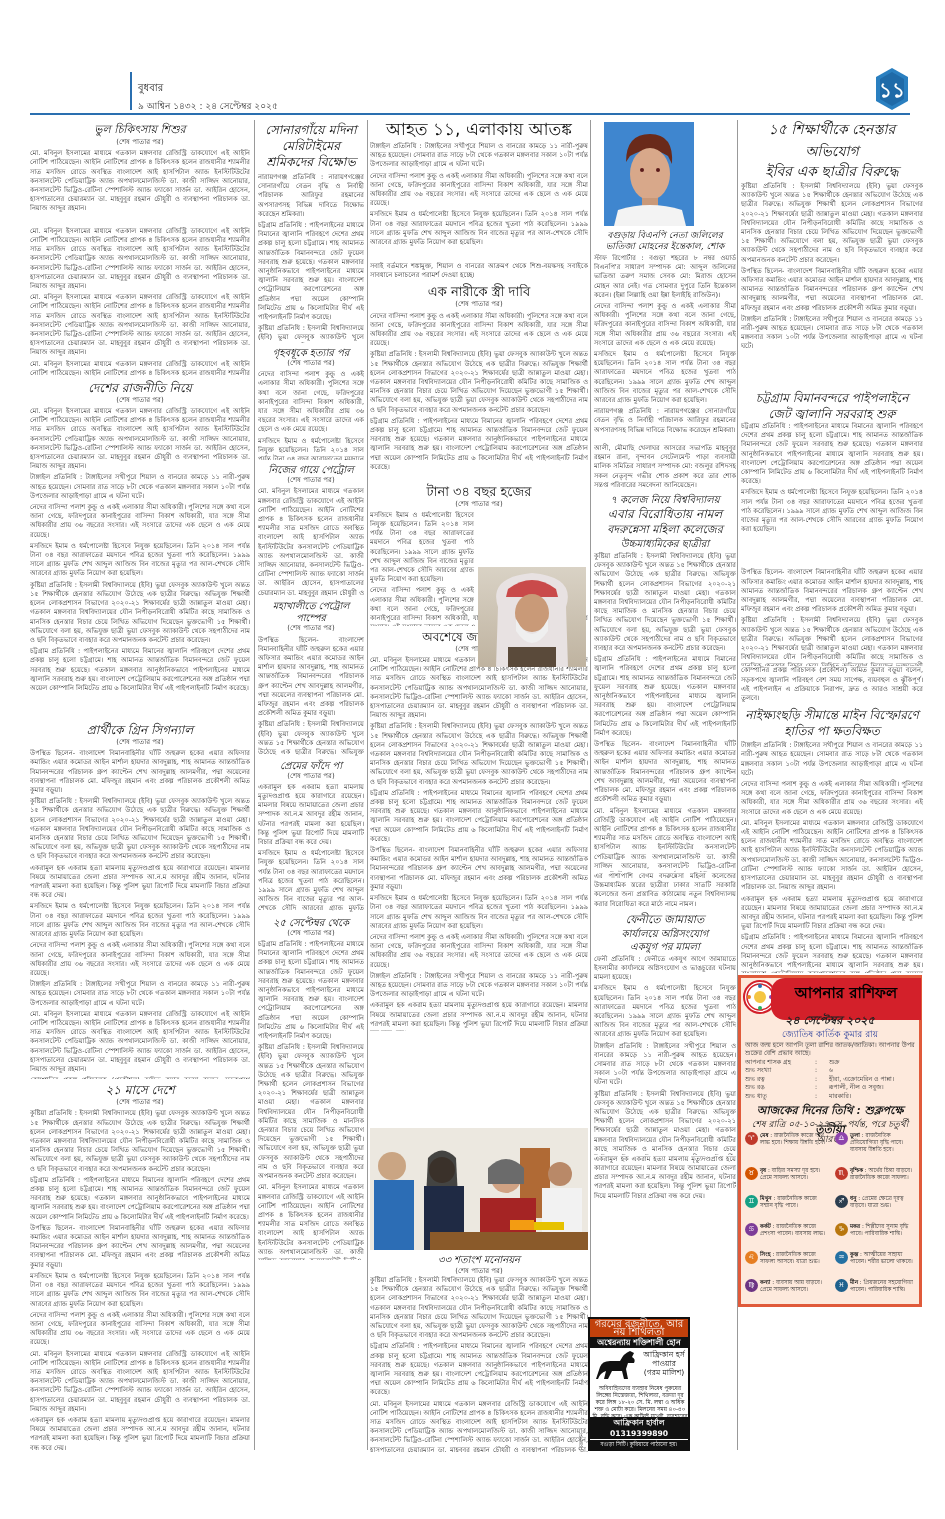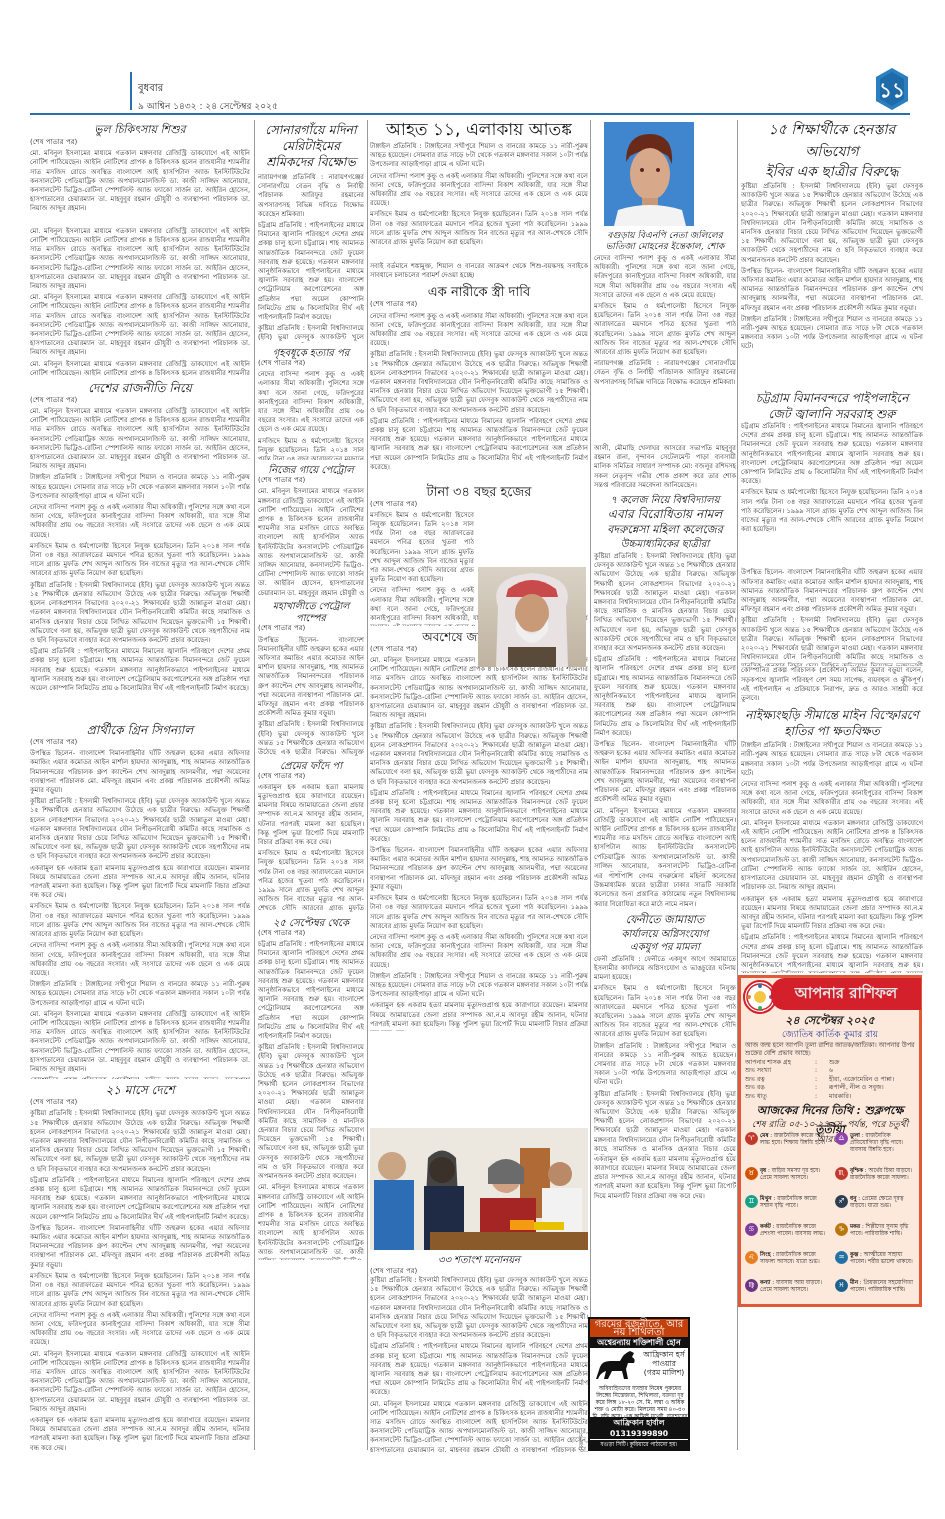--- a/index.html
+++ b/index.html
@@ -20,31 +20,31 @@
   .page-badge { position: absolute; right: 0; top: 5px; width: 36px; height: 44px; }
   .page-badge svg { width: 36px; height: 44px; }
   .page-num { position: absolute; left: 0; top: 8px; width: 36px; text-align: center; color: #fff; font: bold 20px "DejaVu Sans", sans-serif; }
   .rule { position: absolute; left: 30px; top: 113px; width: 880px; height: 2px; background: #2a6fb0; }
 
   
   .col { position: absolute; font-size: 6.6px; line-height: 9.2px; color: #333; text-align: justify; overflow: hidden; }
   .col p { margin-bottom: 2px; }
   .hl { font-family: "DejaVu Serif", serif; font-style: italic; color: #111; text-align: center; }
   .hl-upright { font-family: "DejaVu Sans", sans-serif; color: #111; text-align: center; }
-  .cont { font-size: 7px; color: #333; margin-bottom: 2px; }
+  .cont { font-size: 7px; text-align: center; color: #333; margin-bottom: 2px; }
   .vdiv { position: absolute; width: 1px; background: #999; }
   .filler { color: #555; }
 
   
   .photo { position: absolute; overflow: hidden; }
   .caption { position: absolute; font-size: 8px; text-align: center; color: #111; font-family: "DejaVu Serif", serif; font-style: italic; }
 
   
   .rashi { position: absolute; left: 738px; top: 975px; width: 184px; height: 332px; background: #fde9dc; border: 3px solid #e05a3a; }
-  .rashi-head { position: absolute; left: 30px; top: 0; width: 150px; height: 32px; background: #d3202a; border-radius: 14px 0 0 14px; color: #e5e5e5; font: bold 15px "DejaVu Serif", serif; text-align: center; line-height: 30px; }
+  .rashi-head { position: absolute; left: 30px; top: 0; width: 150px; height: 42px; background: #d3202a; border-radius: 14px 0 0 14px; color: #000000; font: bold 15px "DejaVu Serif", serif; text-align: center; line-height: 30px; }
   .rashi-wheel { position: absolute; left: 2px; top: 2px; width: 34px; height: 34px; border-radius: 50%; background: #fff; border: 2px solid #d3202a; }
   .rashi-date { position: absolute; left: 0; top: 34px; width: 100%; text-align: center; font: italic bold 11px "DejaVu Serif", serif; color: #222; }
   .rashi-author { position: absolute; left: 0; top: 49px; width: 100%; text-align: center; font: 9px "DejaVu Sans", sans-serif; color: #2b3f9c; }
   .rashi-intro { position: absolute; left: 4px; top: 63px; width: 174px; font-size: 6.4px; line-height: 8px; color: #333; }
   .rashi-table { position: absolute; left: 4px; top: 80px; width: 174px; font-size: 6.2px; line-height: 8.4px; color: #333; }
   .rashi-table .row { display: flex; }
   .rashi-table .k { width: 70px; }
   .rashi-table .c { width: 14px; }
   .rashi-tithi { position: absolute; left: 0; top: 124px; width: 100%; text-align: center; font: italic bold 11px "DejaVu Serif", serif; color: #111; }
   .rashi-time { position: absolute; left: 0; top: 139px; width: 100%; text-align: center; font: italic 9px "DejaVu Serif", serif; color: #111; }
@@ -259,20 +259,21 @@
       <ellipse cx="46" cy="52" rx="20" ry="26" fill="#d8a88a"></ellipse>
       <circle cx="38" cy="48" r="2" fill="#5a1a1a"></circle>
       <circle cx="54" cy="48" r="2" fill="#5a1a1a"></circle>
       <rect x="38" y="76" width="16" height="10" fill="#c99878"></rect>
       <path d="M10,104 L14,88 Q46,78 78,88 L82,104 Z" fill="#f3f3f3"></path>
     </svg>
   </div>
   <div class="col" style="left:594px; top:230px; width:142px; height:1085px;">
     <div class="hl" style="font-size:9px; line-height:11px;">বগুড়ায় বিএনপি নেতা জলিলের ভাতিজা মোহনের ইন্তেকাল, শোক</div>
     <div style="height:190px; overflow:hidden; margin-top:2px;">
+      <p>স্টাফ রিপোর্টার : বগুড়া শহরের ৮ নম্বর ওয়ার্ড বিএনপি'র সাধারণ সম্পাদক মো: আব্দুল জলিলের ভাতিজা তরুণ সমাজ সেবক মো: মিরাজ হোসেন মোহন আর নেই। গত সোমবার দুপুরে তিনি ইন্তেকাল করেন। (ইন্না লিল্লাহি ওয়া ইন্না ইলাইহি রাজিউন)।</p>
       <p>নেদের বাসিন্দা পলাশ কুন্ডু ও একই এলাকার সীমা অধিকারী। পুলিশের সঙ্গে কথা বলে জানা গেছে, ফরিদপুরের কানাইপুরের বাসিন্দা বিকাশ অধিকারী, যার সঙ্গে সীমা অধিকারীর প্রায় ৩৬ বছরের সংসার। এই সংসারে তাদের এক ছেলে ও এক মেয়ে রয়েছে।</p>
       <p>মসজিদে ইমাম ও ধর্মপোলেষ্টা হিসেবে নিযুক্ত হয়েছিলেন। তিনি ২০১৪ সাল পর্যন্ত টানা ৩৪ বছর আরাফাতের ময়দানে পবিত্র হজের খুতবা পাঠ করেছিলেন। ১৯৯৯ সালে গ্র্যান্ড মুফতি শেখ আব্দুল আজিজ বিন বাজের মৃত্যুর পর আল-শেখকে সৌদি আরবের গ্র্যান্ড মুফতি নিয়োগ করা হয়েছিল।</p>
       <p>নারায়ণগঞ্জ প্রতিনিধি : নারায়ণগঞ্জের সোনারগাঁয়ে বেতন বৃদ্ধি ও নির্বাহী পরিচালক আরিফুর রহমানের অপসারণসহ বিভিন্ন দাবিতে বিক্ষোভ করেছেন শ্রমিকরা।</p>
     </div>
     <p>আলী, মৌমাছি খেলাঘর আসরের সভাপতি মাহবুবুর রহমান রানা, বৃন্দাবন সেটেলমেন্ট পাড়া ব্যবসায়ী মালিক সমিতির সাধারণ সম্পাদক মো: বজলুর রশিদসহ সকল নেতৃবৃন্দ গভীর শোক প্রকাশ করে তার শোক সন্তপ্ত পরিবারের সমবেদনা জানিয়েছেন।</p>
     <div class="hl" style="font-size:10px; line-height:13px; margin-top:3px;">৭ কলেজ নিয়ে বিশ্ববিদ্যালয়</div>
     <div class="hl" style="font-size:12px; line-height:16px;">এবার বিরোধিতায় নামল</div>
     <div class="hl" style="font-size:11px; line-height:15px;">বদরুন্নেসা মহিলা কলেজের</div>
     <div class="hl" style="font-size:10px; line-height:13px;">উচ্চমাধ্যমিকের ছাত্রীরা</div>
     <div style="height:320px; overflow:hidden; margin-top:2px;">

